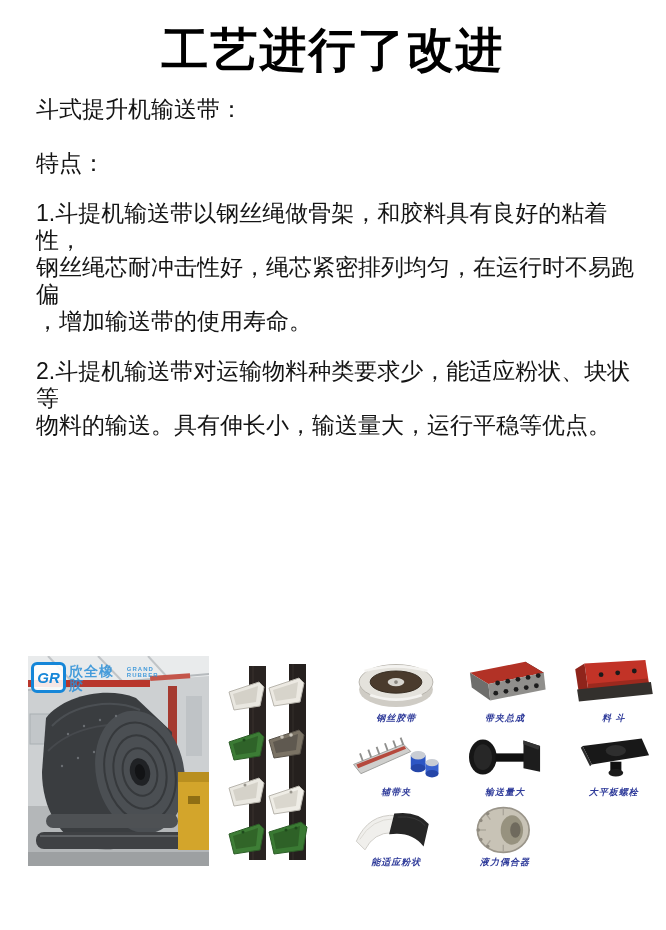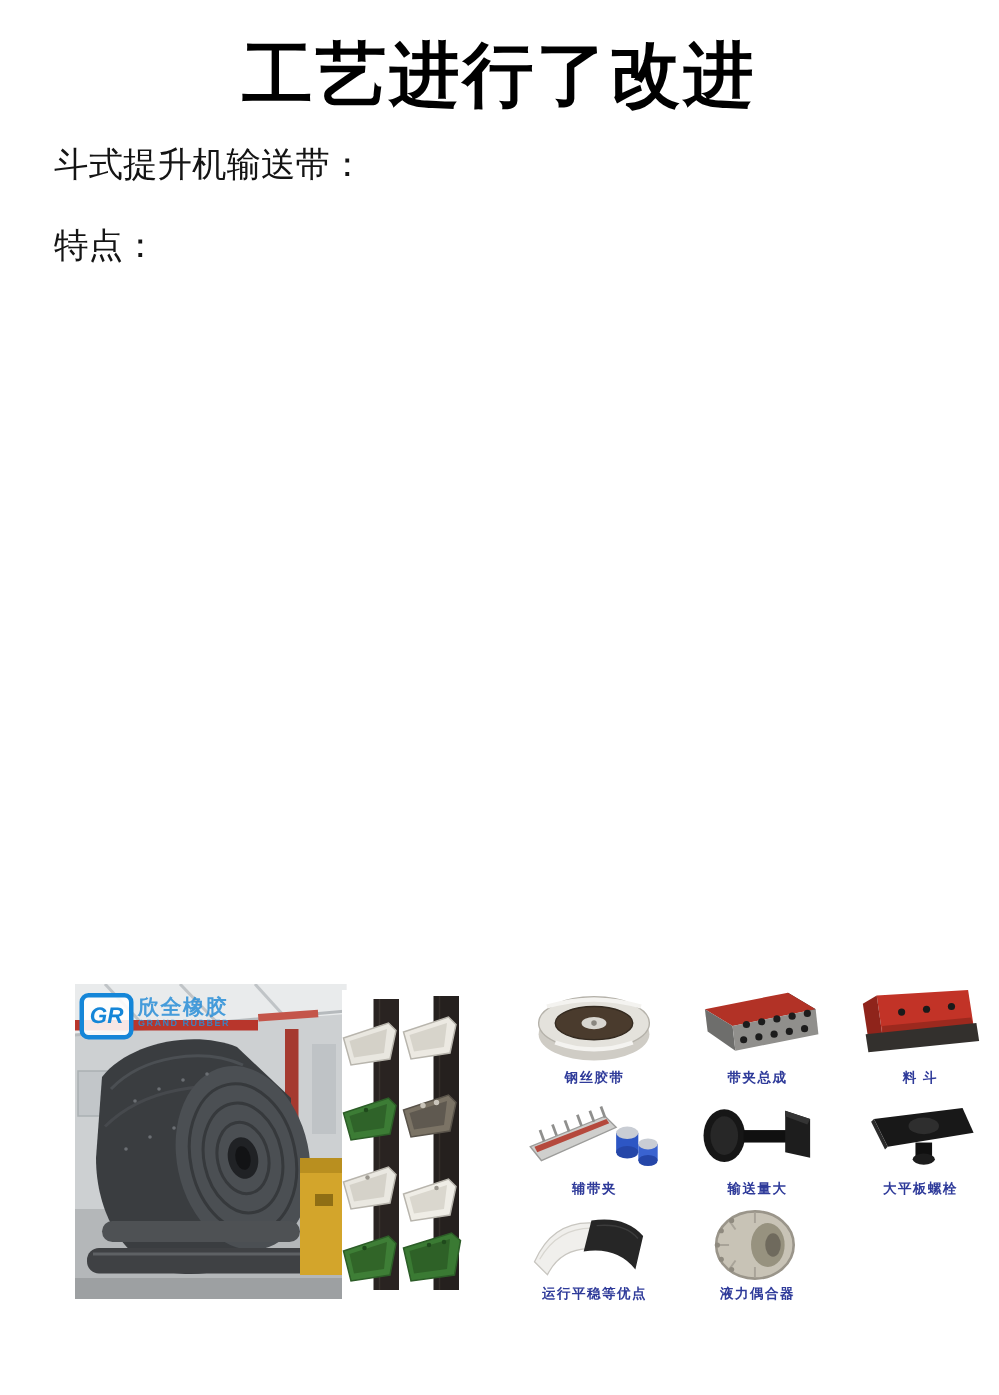--- a/index.html
+++ b/index.html
@@ -13,54 +13,59 @@
     font-size:47px; font-weight:700; line-height:60px; letter-spacing:2px; color:#000;
   }
   .content { position:absolute; left:36px; top:96px; width:600px; }
   .content p {
     margin:0; font-size:23px; line-height:27px; white-space:pre-line; color:#141414;
   }
   .content p.gap-lg { margin-bottom:27px; }
   .content p.gap-md { margin-bottom:23px; }
 
   
-  .photo-left { position:absolute; left:50px; top:656px; width:158px; height:210px; }
+  .photo-left { position:absolute; left:28px; top:656px; width:158px; height:210px; }
   .photo-left svg { display:block; }
   .brand-logo { position:absolute; left:3px; top:6px; display:flex; align-items:flex-start; gap:3px; }
   .logo-badge {
     width:30px; height:25px; border:3px solid #1586d8; border-radius:6px;
     background:rgba(255,255,255,0.88); color:#1586d8; font-weight:800; font-style:italic;
     font-size:15px; display:flex; align-items:center; justify-content:center;
   }
-  .logo-names { display:flex; flex-direction:column; line-height:1; margin-top:2px; }
+  .logo-names { display:flex; flex-direction:row; line-height:1; margin-top:2px; }
   .logo-cn { color:#2a8fd8; font-size:14px; font-weight:700; letter-spacing:1px; opacity:.85; }
   .logo-en { color:#2a8fd8; font-size:6px; font-weight:700; letter-spacing:1px; margin-top:2px; opacity:.85; }
 
   .photo-mid { position:absolute; left:228px; top:660px; width:107px; height:206px; }
 
   .parts-grid {
     position:absolute; left:344px; top:650px; width:322px;
     display:grid; grid-template-columns:repeat(3,1fr); grid-template-rows:74px 72px 68px;
     row-gap:2px; column-gap:4px;
   }
   .part-cell { display:flex; flex-direction:column; align-items:center; justify-content:flex-end; }
   .part-cell svg { display:block; }
   .part-label {
     margin-top:2px; font-size:9px; font-weight:700; color:#2f3b9a;
-    letter-spacing:1px; text-align:left; line-height:11px;
+    letter-spacing:1px; text-align:left; line-height:11px;font-style:italic;
   }
 </style>
 </head>
 <body>
 
 <h1 class="page-title">工艺进行了改进</h1>
 
 <div class="content">
   <p class="gap-lg">斗式提升机输送带：</p>
   <p class="gap-md">特点：</p>
+  <p class="gap-md">1.斗提机输送带以钢丝绳做骨架，和胶料具有良好的粘着性，
+钢丝绳芯耐冲击性好，绳芯紧密排列均匀，在运行时不易跑偏
+，增加输送带的使用寿命。</p>
+  <p>2.斗提机输送带对运输物料种类要求少，能适应粉状、块状等
+物料的输送。具有伸长小，输送量大，运行平稳等优点。</p>
 </div>
 
 <div class="photo-left">
   <svg width="181" height="210" viewBox="0 0 181 210">
     <rect x="0" y="0" width="181" height="210" fill="#cdd0d2"></rect>
     <polygon points="0,0 181,0 181,20 0,34" fill="#e9ebec"></polygon>
     <line x1="0" y1="34" x2="181" y2="18" stroke="#b6babd" stroke-width="2"></line>
     <line x1="20" y1="0" x2="48" y2="30" stroke="#c0c4c7" stroke-width="2"></line>
     <line x1="70" y1="0" x2="95" y2="26" stroke="#c0c4c7" stroke-width="2"></line>
     <line x1="120" y1="0" x2="140" y2="22" stroke="#c0c4c7" stroke-width="2"></line>
@@ -263,21 +268,21 @@
     <div class="part-label">大平板螺栓</div>
   </div>
 
   <div class="part-cell">
     <svg width="96" height="50" viewBox="0 0 104 58">
       <path d="M6,42 Q20,10 52,12 L48,32 Q26,32 16,52 Z" fill="#f0efec" stroke="#c8c6c0"></path>
       <path d="M10,40 Q24,16 50,16" fill="none" stroke="#d8d6d0"></path>
       <path d="M50,10 Q76,6 90,22 L84,48 Q70,30 44,34 Z" fill="#262626"></path>
       <path d="M54,14 Q76,12 86,24" fill="none" stroke="#3c3c3c"></path>
     </svg>
-    <div class="part-label">运行平稳等优点</div>
+    <div class="part-label">能适应粉状</div>
   </div>
 
   <div class="part-cell">
     <svg width="96" height="50" viewBox="0 0 104 58">
       <ellipse cx="50" cy="29" rx="30" ry="26" fill="#c8c3b6"></ellipse>
       <ellipse cx="50" cy="29" rx="30" ry="26" fill="none" stroke="#9a958a" stroke-width="2"></ellipse>
       <g stroke="#a8a398" stroke-width="1.5">
         <line x1="50" y1="4" x2="50" y2="12"></line>
           <line x1="30" y1="10" x2="35" y2="17"></line>
           <line x1="22" y1="29" x2="30" y2="29"></line>

